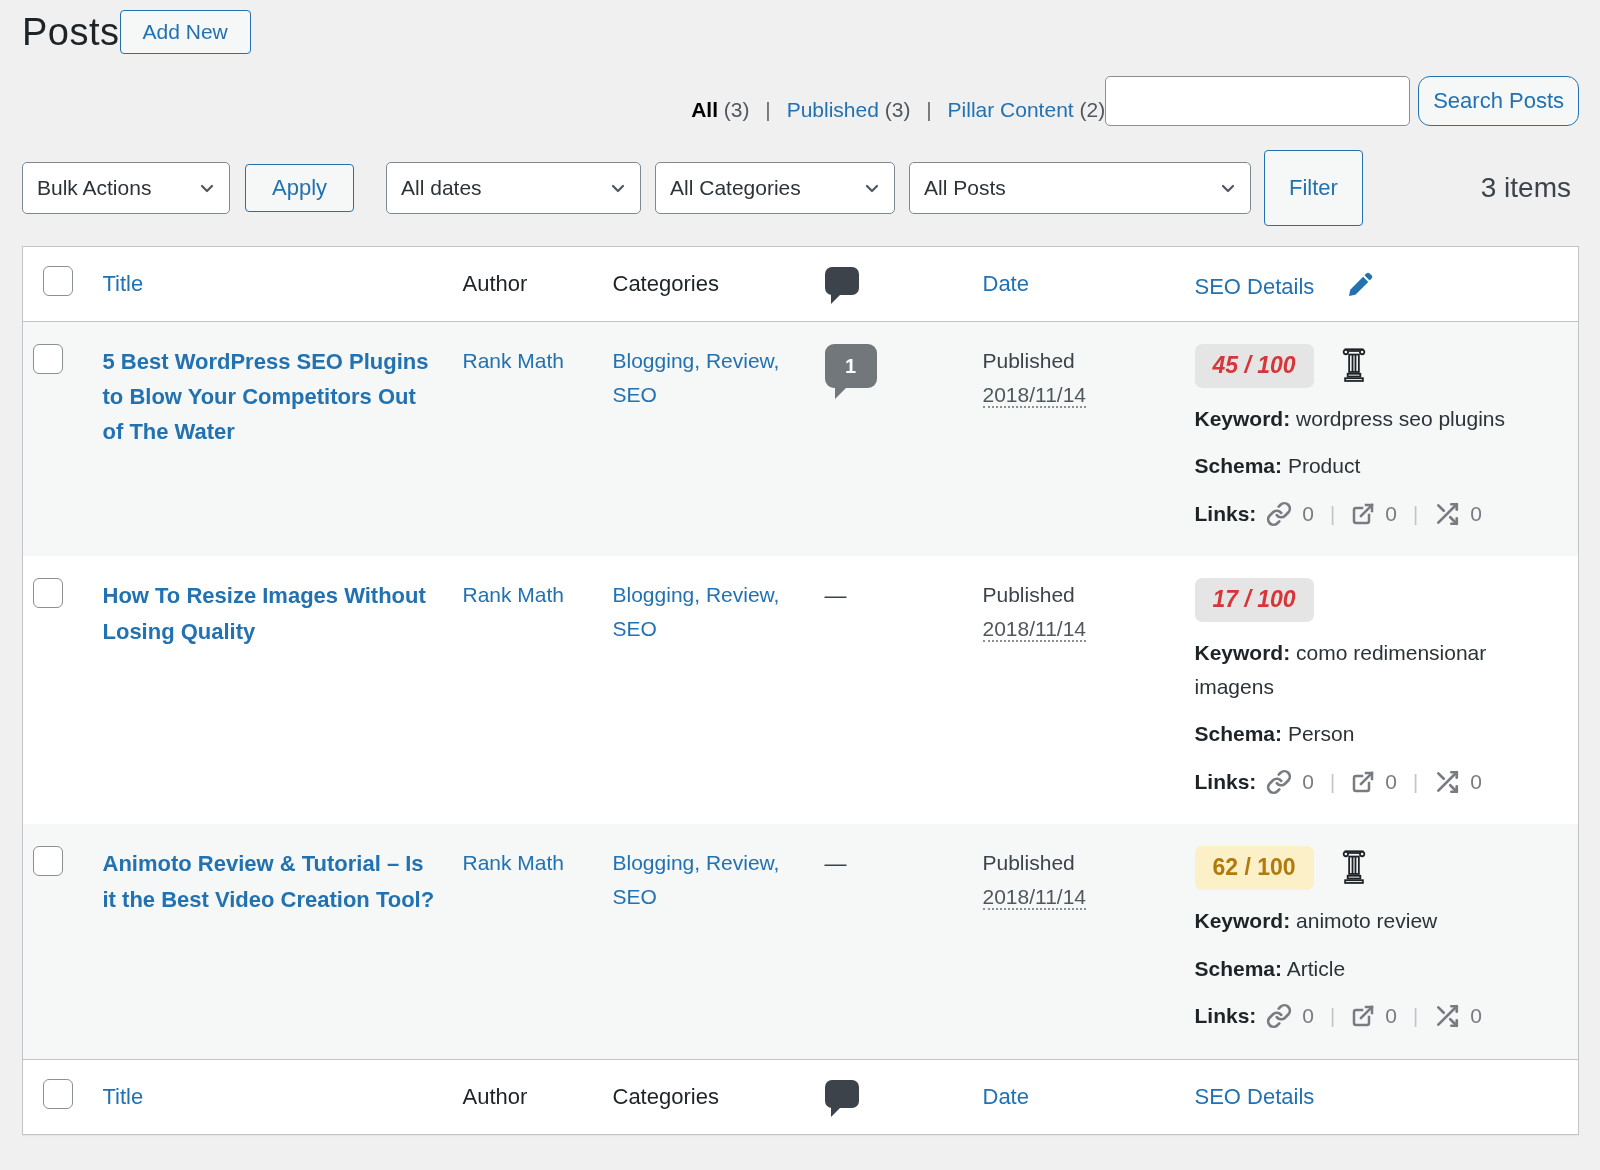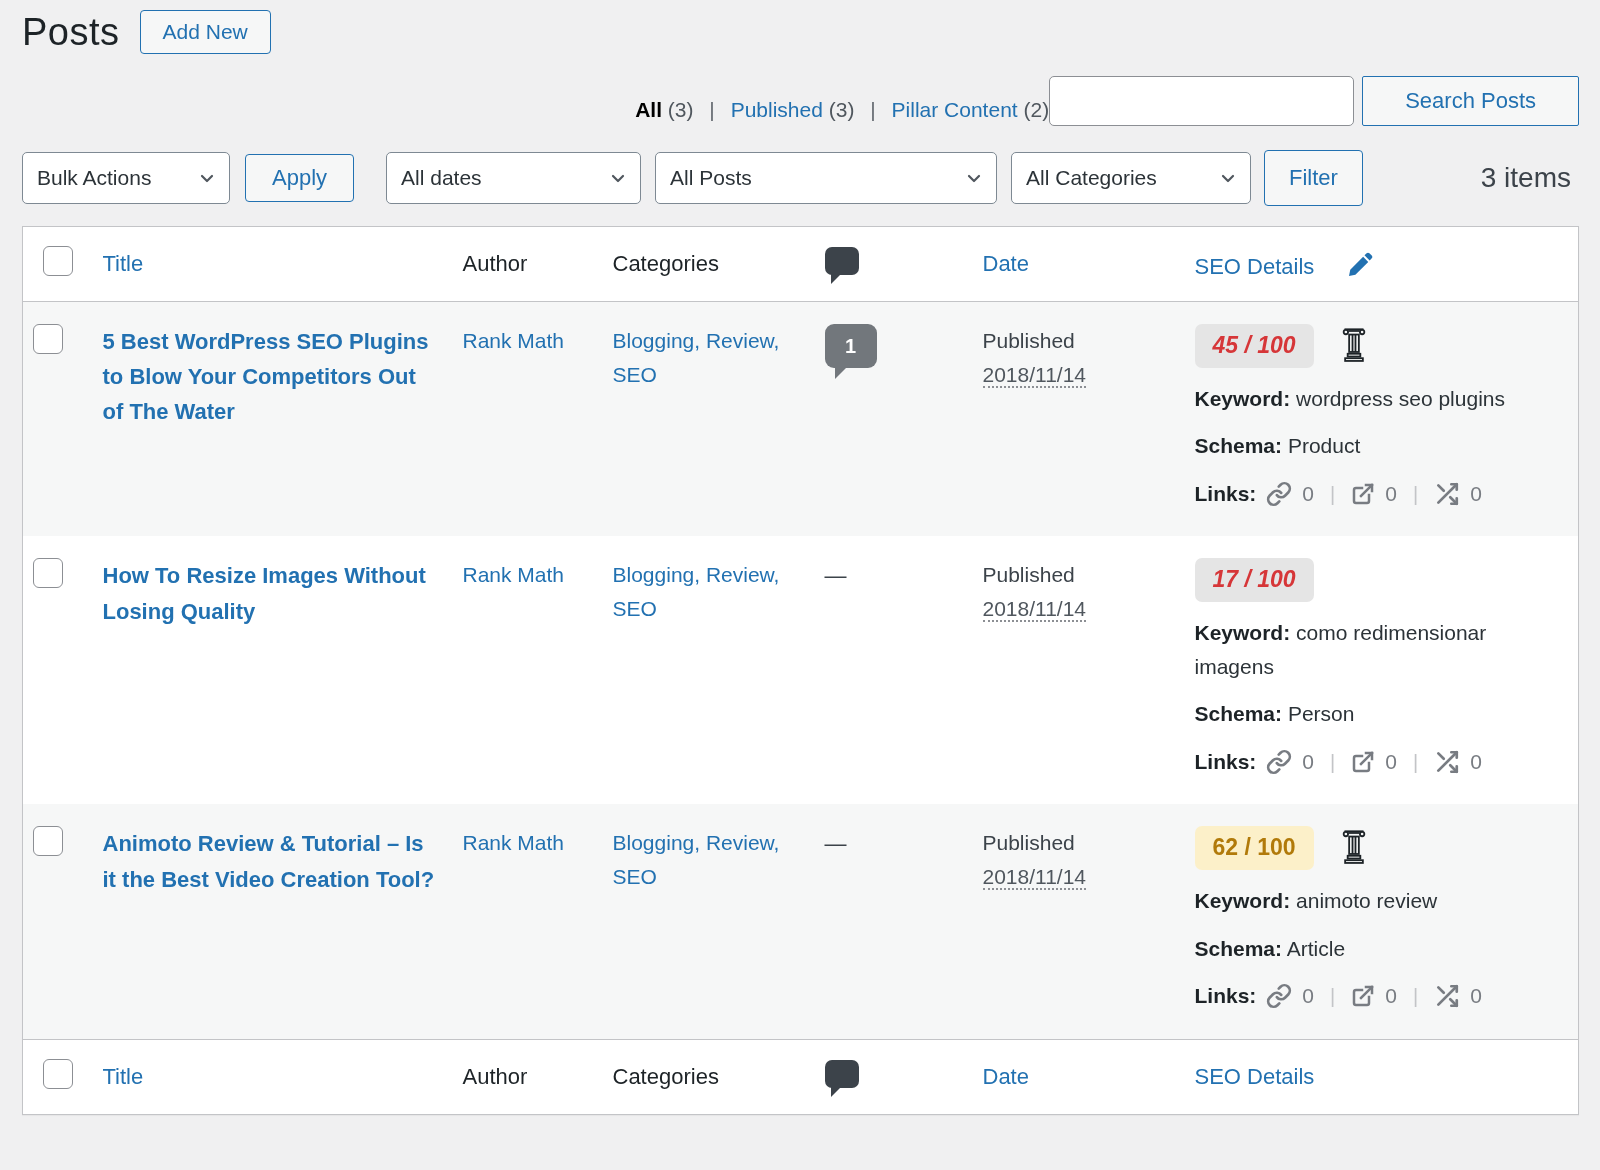--- a/index.html
+++ b/index.html
@@ -5,21 +5,21 @@
   * { box-sizing: border-box; }
   html,body { margin:0; padding:0; }
   body {
     width:1600px; height:1170px; overflow:hidden;
     background:#f0f0f1; color:#1d2327;
     font-family:"Liberation Sans", sans-serif;
   }
   .wrap { padding:10px 21px 0 22px; }
 
   
-  .page-head { display:flex; align-items:center; gap:20px; }
+  .page-head { display:flex; align-items:center; }
   h1.page-title { font-size:38px; font-weight:400; margin:0; color:#1d2327; letter-spacing:.5px; }
   .btn-secondary {
     display:inline-block; background:#f6f7f7; color:#2271b1;
     border:1.5px solid #2271b1; border-radius:4px;
     font-size:21px; padding:9px 22px; cursor:pointer; white-space:nowrap;
     font-family:"Liberation Sans", sans-serif;
   }
 
   
   .views-search-row { display:flex; justify-content:flex-end; align-items:flex-end; margin-top:22px; }
@@ -27,35 +27,35 @@
   .subsubsub a { color:#2271b1; text-decoration:none; }
   .subsubsub .current-view { color:#000; font-weight:bold; }
   .subsubsub .count { color:#50575e; font-weight:normal; }
   .subsubsub .sep { color:#646970; margin:0 10px; }
   .search-box { display:flex; align-items:stretch; gap:8px; }
   .search-input {
     width:305px; height:50px; border:1.5px solid #8c8f94; border-radius:5px;
     background:#fff; font-size:21px; padding:0 12px;
     font-family:"Liberation Sans", sans-serif;
   }
-  .search-btn { font-size:22px; padding:9px 42px; border-radius:2px; background:#f6f7f7; }
+  .search-btn { font-size:22px; padding:9px 14px; border-radius:12px; background:#f6f7f7; }
 
   
   .tablenav { display:flex; align-items:center; margin-top:24px; }
   .fake-select {
     display:flex; align-items:center; justify-content:space-between;
     height:52px; background:#fff; border:1.5px solid #7e8993; border-radius:5px;
     font-size:21px; color:#2c3338; padding:0 12px 0 14px; cursor:pointer; gap:12px;
   }
   .sel-bulk { width:208px;text-align:right; }
   .sel-dates { width:255px; margin-left:32px; }
   .sel-cats { width:240px; margin-left:14px; }
   .sel-posts { width:342px; margin-left:14px; }
   .apply-btn { margin-left:15px; font-size:22px; padding:10px 26px; }
-  .filter-btn { margin-left:13px; font-size:22px; padding:14px 24px; }
+  .filter-btn { margin-left:13px; font-size:22px; padding:24px 24px; }
   .items-count { margin-left:auto; font-size:28px; color:#3c434a; padding-right:8px; }
 
   
   table.posts { width:100%; border-collapse:collapse; background:#fff; border:1px solid #c3c4c7; margin-top:20px; box-shadow:0 1px 1px rgba(0,0,0,.04); }
   th, td { text-align:left; vertical-align:top; font-weight:normal; }
   thead th, tfoot th { font-size:22px; padding:20px 10px; vertical-align:middle; }
   thead { border-bottom:1px solid #c3c4c7; }
   tfoot { border-top:1px solid #c3c4c7; }
   th.col-cb, td.col-cb { width:62px; padding:20px 0 0 20px; }
   thead th.col-cb, tfoot th.col-cb { padding:16px 0 16px 20px; }
@@ -171,30 +171,30 @@
     </div>
     <button class="btn-secondary apply-btn">Apply</button>
     <div class="fake-select sel-dates">
       <span>All dates</span>
       <span class="icon">
           <svg width="20" height="20" viewBox="0 0 20 20">
             <use href="#icon-chevron"></use>
           </svg>
         </span>
     </div>
-    <div class="fake-select sel-posts">
-      <span>All Posts</span>
+    <div class="fake-select sel-cats">
+      <span>All Categories</span>
       <span class="icon">
           <svg width="20" height="20" viewBox="0 0 20 20">
             <use href="#icon-chevron"></use>
           </svg>
         </span>
     </div>
-    <div class="fake-select sel-cats">
-      <span>All Categories</span>
+    <div class="fake-select sel-posts">
+      <span>All Posts</span>
       <span class="icon">
           <svg width="20" height="20" viewBox="0 0 20 20">
             <use href="#icon-chevron"></use>
           </svg>
         </span>
     </div>
     <button class="btn-secondary filter-btn">Filter</button>
     <span class="items-count">3 items</span>
   </div>
 

